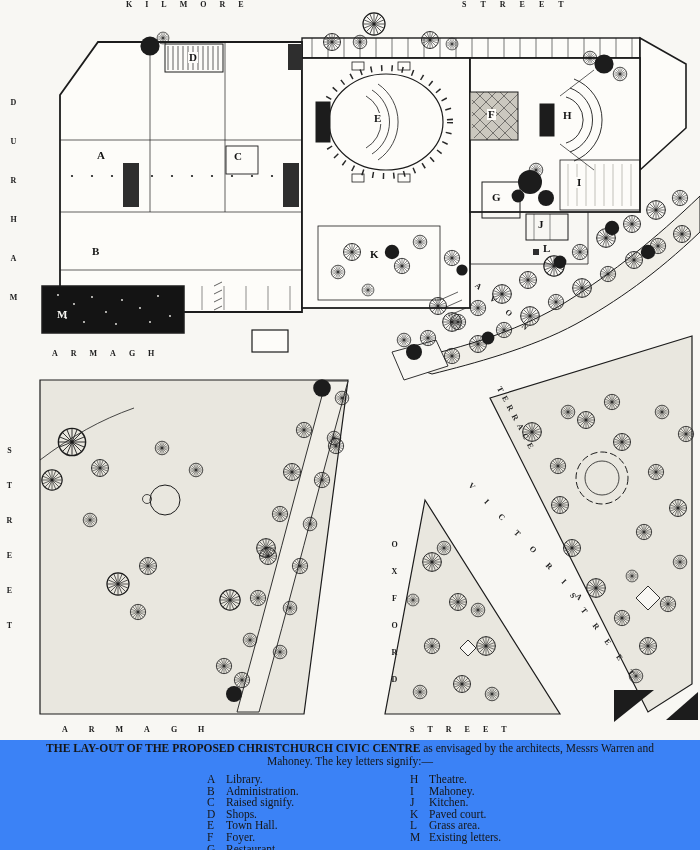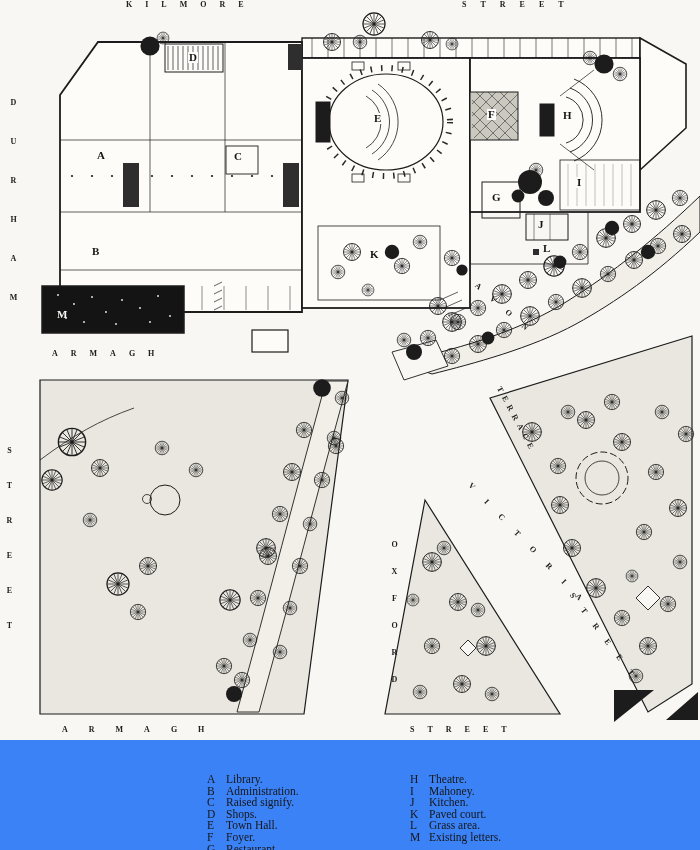--- a/index.html
+++ b/index.html
@@ -291,20 +291,22 @@
     <span class="marker" style="left:492px;top:192px;">G</span>
     <span class="marker" style="left:563px;top:110px;">H</span>
     <span class="marker mk-chip" style="left:576px;top:177px;">I</span>
     <span class="marker" style="left:538px;top:219px;">J</span>
     <span class="marker" style="left:370px;top:249px;">K</span>
     <span class="marker" style="left:543px;top:243px;">L</span>
     <span class="marker mk-light" style="left:57px;top:309px;">M</span>
   </div>
 
   <div class="caption">
+    <div><b>THE LAY-OUT OF THE PROPOSED CHRISTCHURCH CIVIC CENTRE</b><span> as envisaged by the architects, Messrs Warren and</span></div>
+    <div>Mahoney.  The key letters signify:—</div>
   </div>
 
   <div class="legend">
     <div class="lcol lcol1">
       <div class="lrow"><span class="lkey">A</span><span class="llabel">Library.</span></div>
       <div class="lrow"><span class="lkey">B</span><span class="llabel">Administration.</span></div>
       <div class="lrow"><span class="lkey">C</span><span class="llabel">Raised signify.</span></div>
       <div class="lrow"><span class="lkey">D</span><span class="llabel">Shops.</span></div>
       <div class="lrow"><span class="lkey">E</span><span class="llabel">Town Hall.</span></div>
       <div class="lrow"><span class="lkey">F</span><span class="llabel">Foyer.</span></div>

